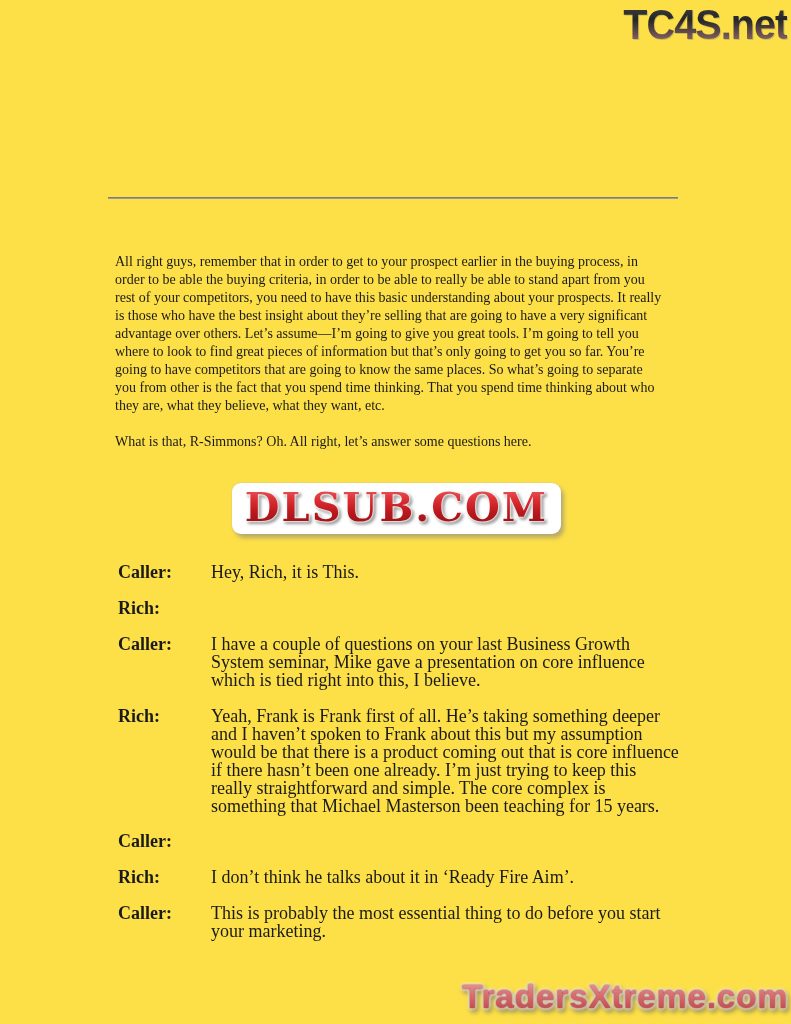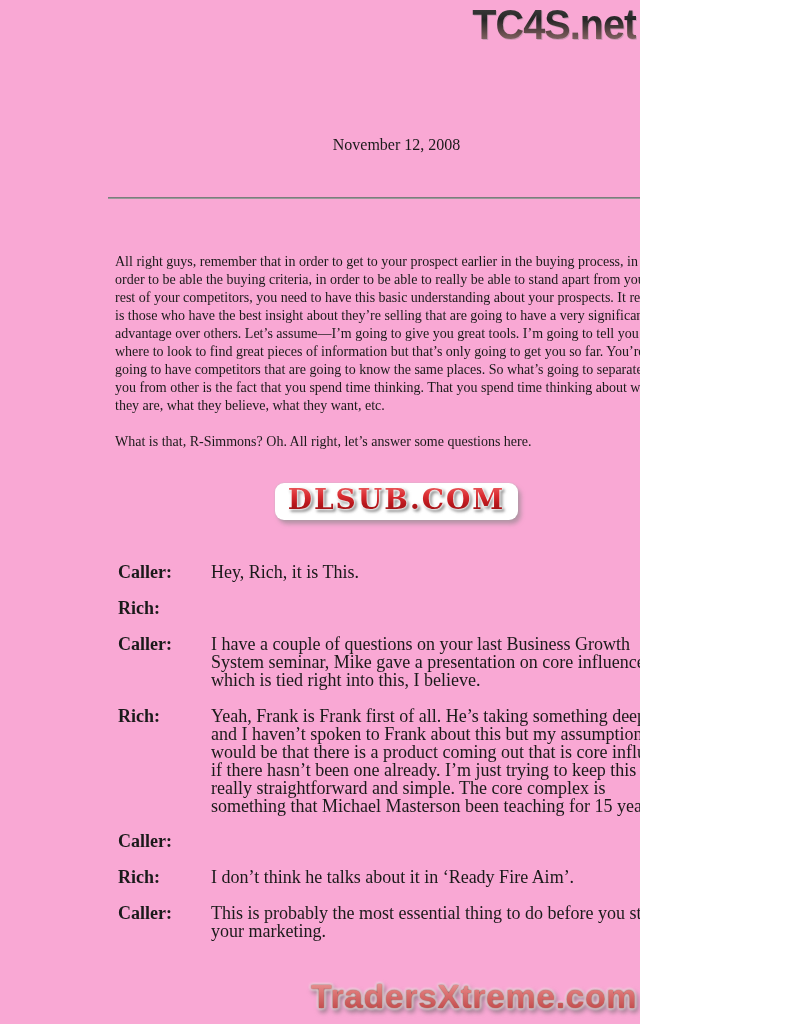--- a/index.html
+++ b/index.html
@@ -1,20 +1,20 @@
 <!DOCTYPE html>
 <html><head>
 <meta charset="utf-8">
 <style>
   html, body { margin: 0; padding: 0; background: #ffffff; }
   .page {
     position: relative;
-    width: 640px;
+    width: 791px;
     height: 1024px;
-    background: #f9a8d4;
+    background: #fde047;
     font-family: "Liberation Serif", serif;
     color: #1a1a1a;
     overflow: hidden;
   }
 
   
   .tc4s {
     position: absolute;
     top: 0px;
     right: 4px;
@@ -81,21 +81,21 @@
   .dlsub-badge {
     display: inline-block;
     background: #ffffff;
     border-radius: 9px;
     padding: 0px 13px 4px 13px;
     box-shadow: 3px 4px 4px rgba(130,130,130,0.55), 0 0 2px rgba(190,190,190,0.7);
   }
   .dlsub-text {
     font-family: "DejaVu Serif", serif;
     font-weight: bold;
-    font-size: 28px;
+    font-size: 40px;
     letter-spacing: 2px;
     background: linear-gradient(180deg, #ef6b6b 0%, #da2c31 38%, #ba181d 62%, #8e1013 100%);
     -webkit-background-clip: text;
     background-clip: text;
     color: transparent;
     filter: drop-shadow(0 0 1px #ffffff) drop-shadow(0 0 1px #ffffff)
             drop-shadow(2px 2px 1px rgba(110,110,110,0.75));
   }
 
   .dialogue {
@@ -132,21 +132,20 @@
   }
 </style>
 </head>
 <body>
 
 <div class="page">
 
   <div class="tc4s">TC4S.net</div>
 
 
-  <div class="date">November 12, 2008</div>
 
   <div class="rule"></div>
 
   <div class="intro">
     <p>All right guys, remember that in order to get to your prospect earlier in the buying process, in order to be able the buying criteria, in order to be able to really be able to stand apart from you rest of your competitors, you need to have this basic understanding about your prospects. It really is those who have the best insight about they’re selling that are going to have a very significant advantage over others. Let’s assume—I’m going to give you great tools. I’m going to tell you where to look to find great pieces of information but that’s only going to get you so far. You’re going to have competitors that are going to know the same places. So what’s going to separate you from other is the fact that you spend time thinking. That you spend time thinking about who they are, what they believe, what they want, etc.</p>
     <p>What is that, R-Simmons? Oh. All right, let’s answer some questions here.</p>
   </div>
 
   <div class="dlsub-wrap">
     <span class="dlsub-badge"><span class="dlsub-text">DLSUB.COM</span></span>

